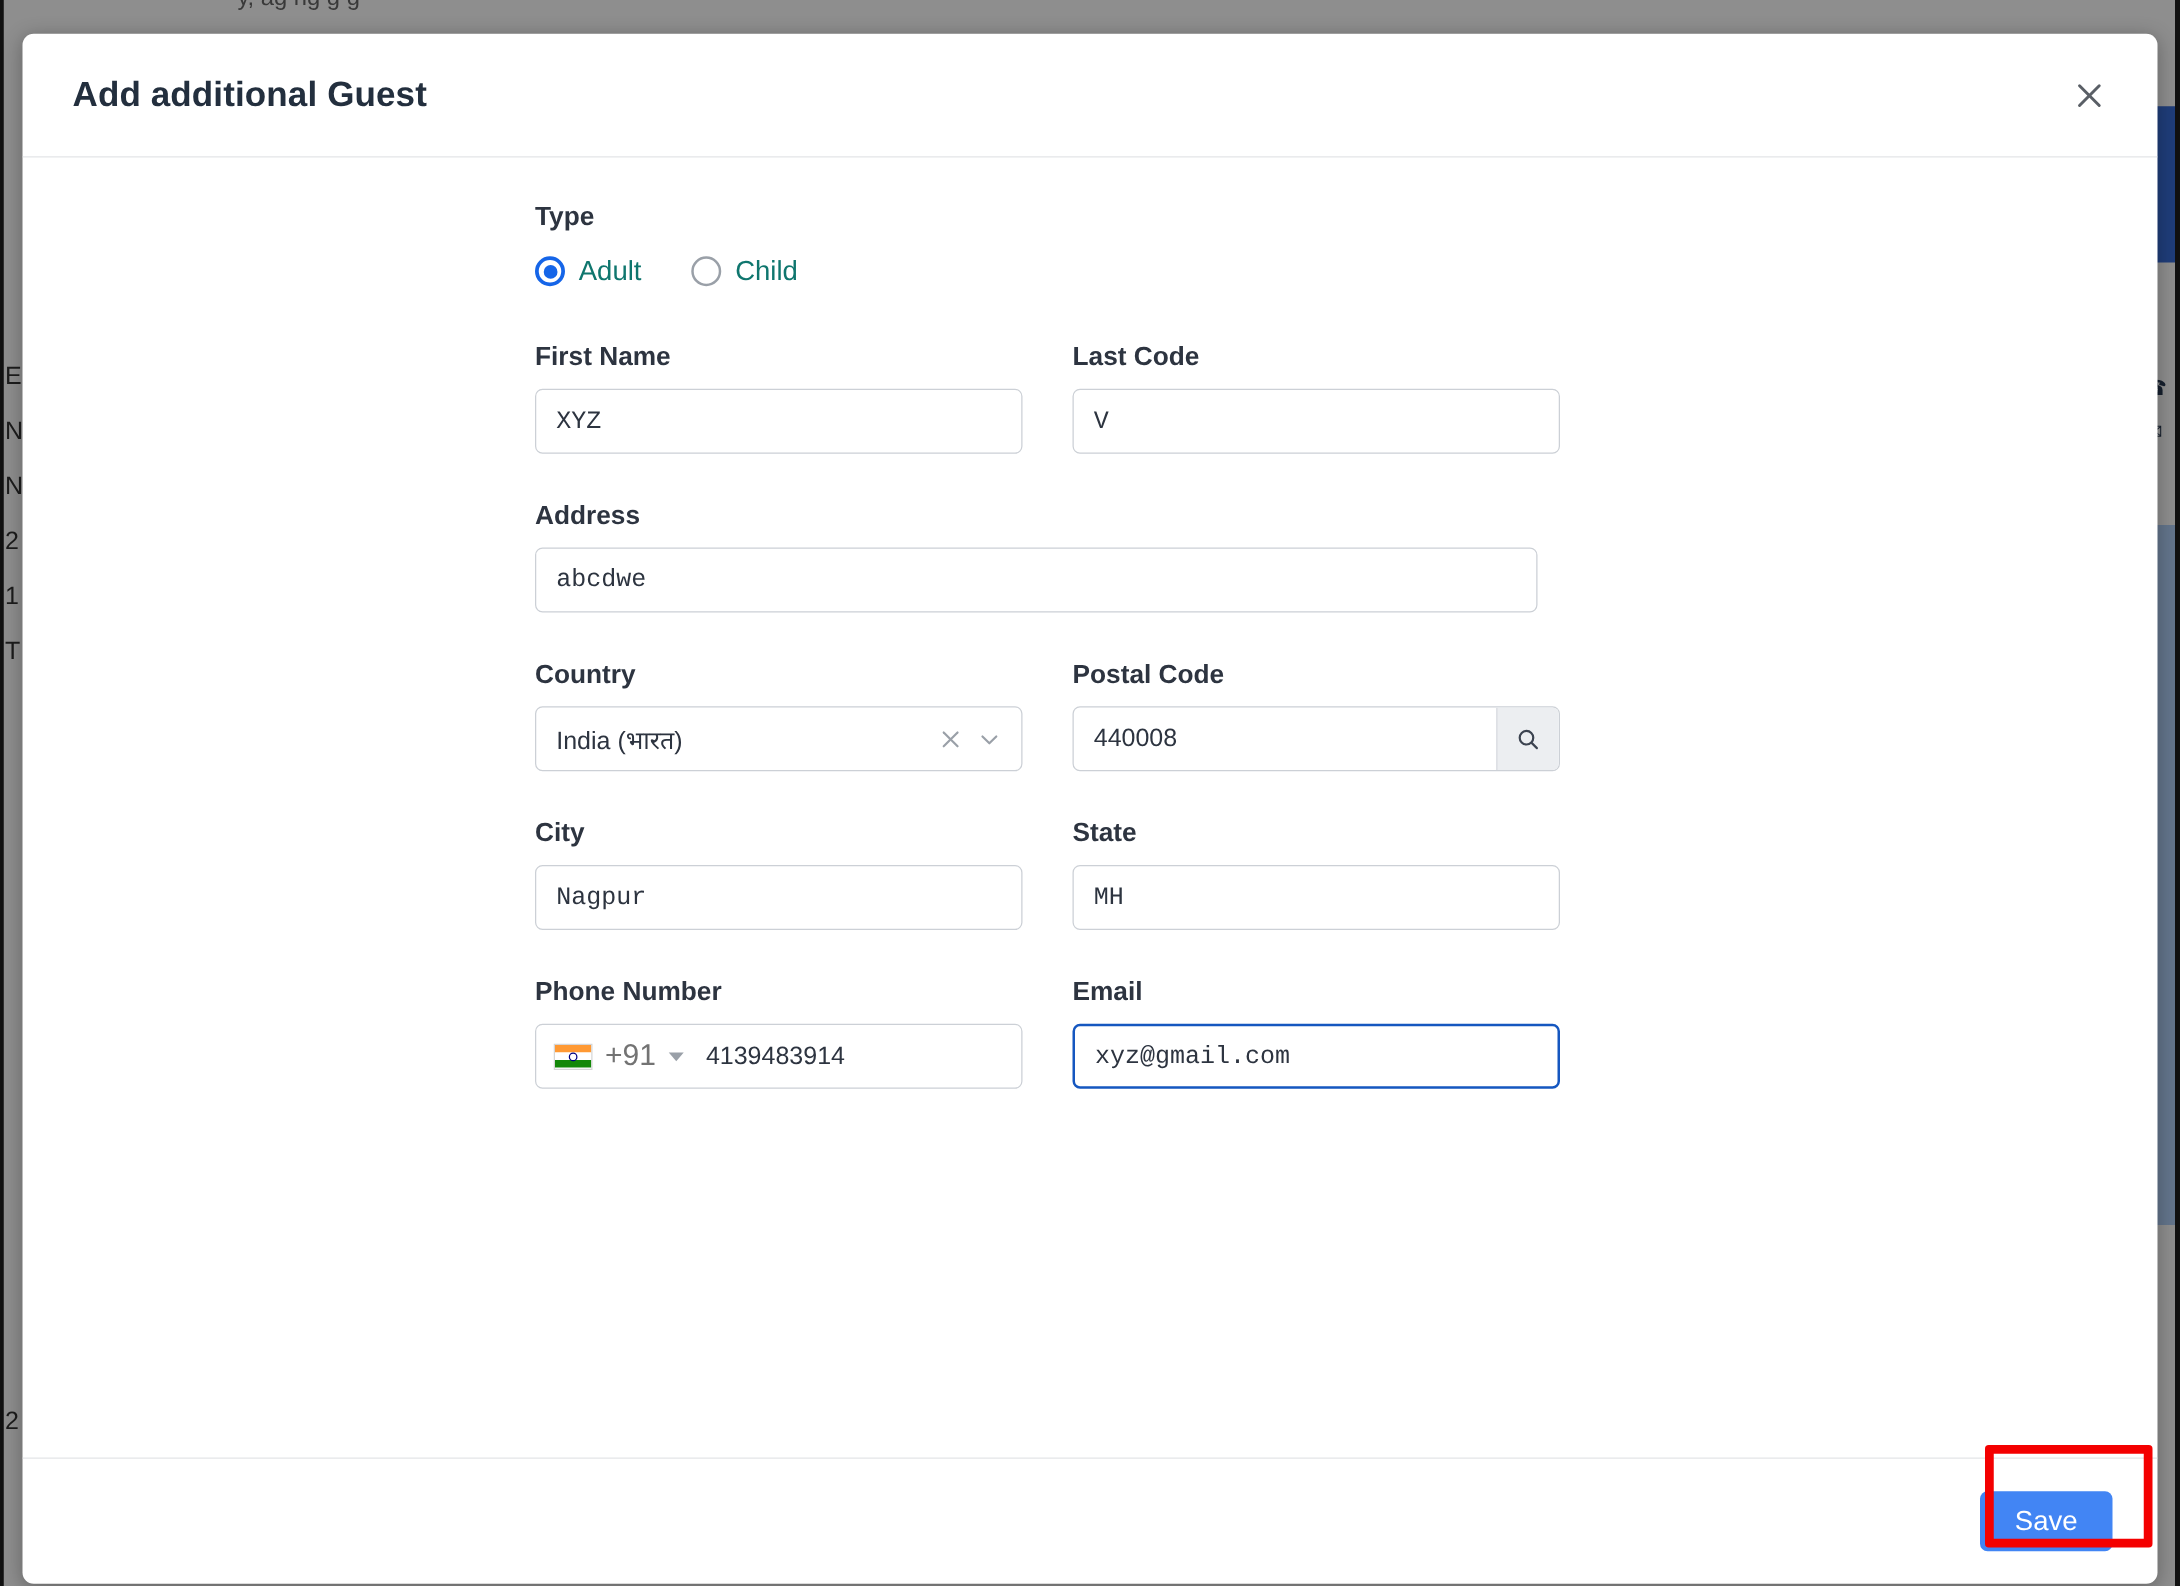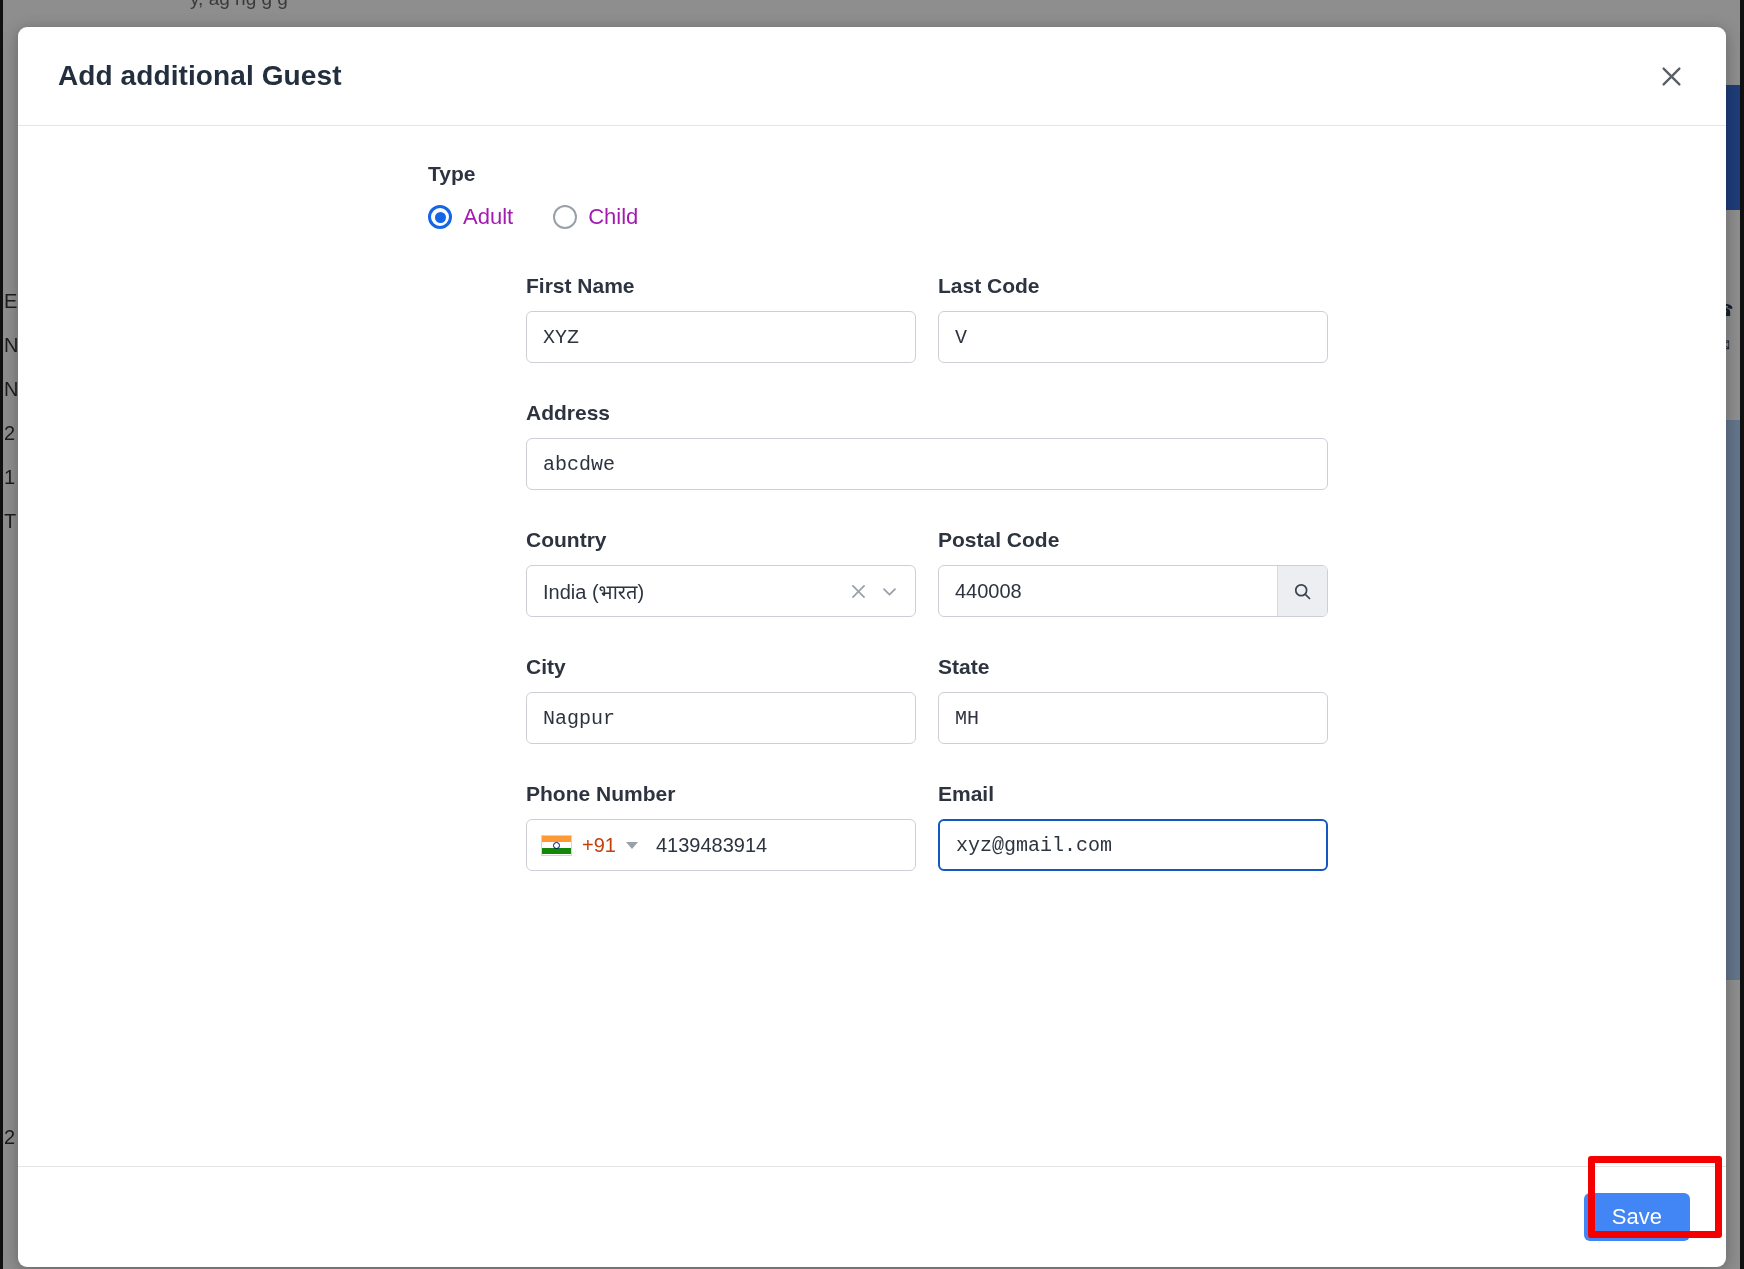--- a/index.html
+++ b/index.html
@@ -183,28 +183,27 @@
   }
   .radio-circle.checked::after {
     content: "";
     width: 11px; height: 11px;
     border-radius: 50%;
     background: #1565e8;
   }
 
   .radio-text {
     font-size: 22px;
-    color: #a21caf;
+    color: #0f766e;
   }
 
   .row {
     display: flex;
-    gap: 22px;
+    gap: 40px;
     margin-bottom: 38px;
-    justify-content: flex-end;
   }
 
   .col { width: 390px; flex: 0 0 390px; }
   .col-wide { width: 802px; flex: 0 0 802px; }
 
   .input {
     width: 100%;
     height: 52px;
     border: 1px solid #ccd0d6;
     border-radius: 6px;
@@ -286,21 +285,21 @@
     overflow: hidden;
   }
   .flag .s1 { position:absolute; top:0; left:0; right:0; height:33.34%; background:#FF9933; }
   .flag .s2 { position:absolute; top:33.34%; left:0; right:0; height:33.33%; background:#ffffff; }
   .flag .s3 { position:absolute; top:66.67%; left:0; right:0; height:33.33%; background:#138808; }
   .flag .chakra {
     position:absolute; left:50%; top:50%;
     width:7px; height:7px; margin:-3.5px 0 0 -3.5px;
     border:1.4px solid #000080; border-radius:50%;
   }
-  .phone-code { font-size: 20px; color: #c2410c; }
+  .phone-code { font-size: 24px; color: #737373; }
   .caret-down {
     width: 0; height: 0;
     border-left: 6px solid transparent;
     border-right: 6px solid transparent;
     border-top: 7px solid #9aa0a8;
     cursor: pointer;
   }
   .phone-number { font-size: 20px; color: #2d3440; margin-left: 8px; }
 
   

